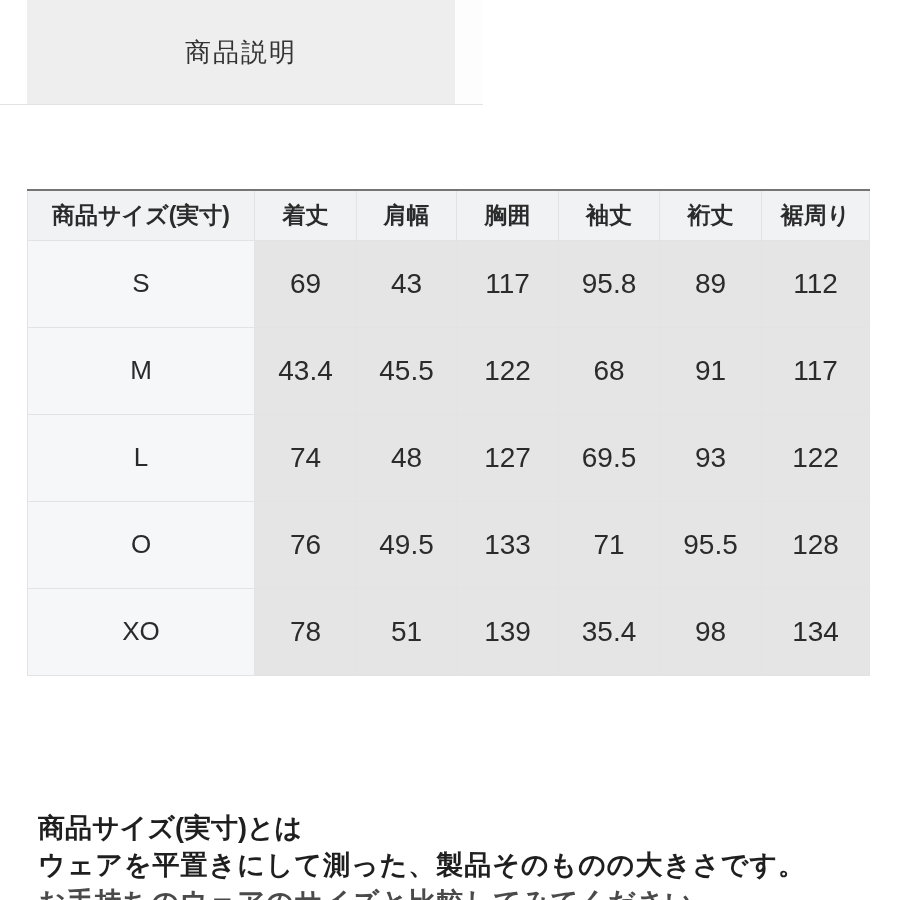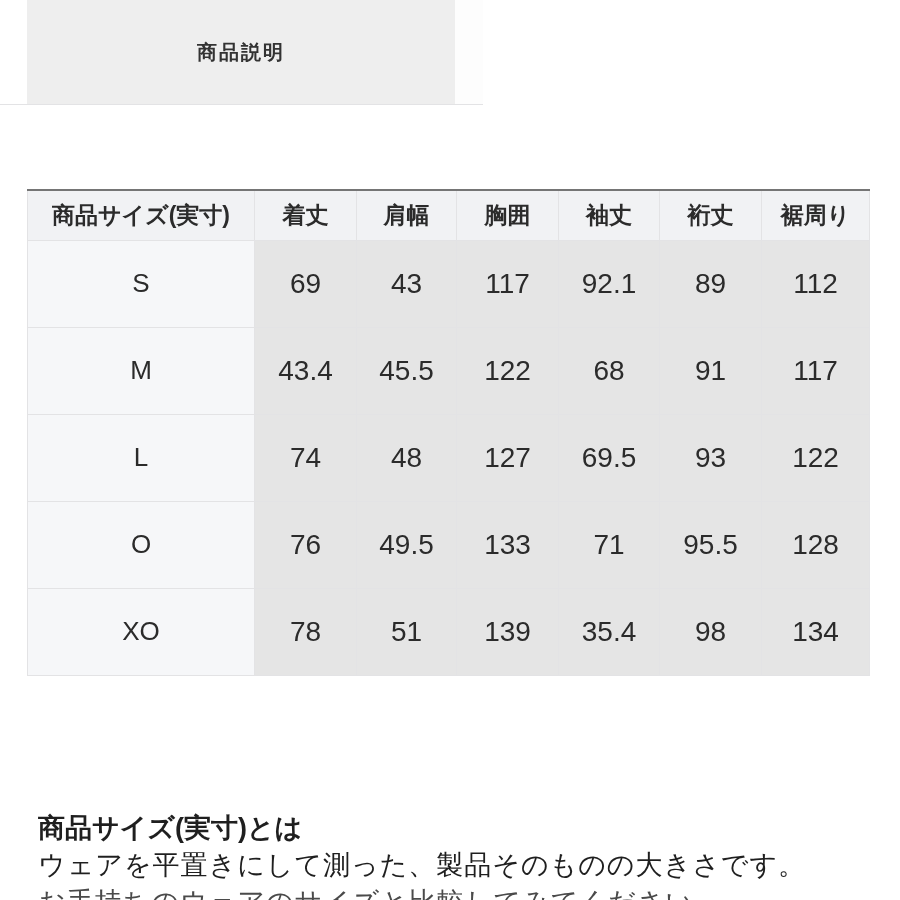--- a/index.html
+++ b/index.html
@@ -30,22 +30,22 @@
   }
   .tab-edge-right {
     width: 28px;
     border-bottom: 1px solid var(--border, #e3e3e5);
     background: #fdfdfd;
   }
   .tab {
     display: flex;
     align-items: center;
     justify-content: center;
-    font-size: 20px;
-    font-weight: 700;
+    font-size: 26px;
+    font-weight: 400;
     letter-spacing: 2px;
     color: #333333;
     cursor: pointer;
   }
   .tab.inactive {
     width: 428px;
     background: var(--tab-inactive-bg, #eeeeee);
     border-bottom: 1px solid var(--border, #e3e3e5);
   }
   .tab.active {
@@ -103,21 +103,21 @@
     top: 810px;
     width: 830px;
     line-height: 37px;
     font-size: 27px;
     color: #1f1f1f;
   }
   .note-heading {
     font-weight: 700;
   }
   .note-line {
-    font-weight: 400;
+    font-weight: 700;
     letter-spacing: 1px;
   }
   .note-line.cutoff {
     color: #4a4a4a;
   }
 </style>
 </head>
 <body style="--tab-inactive-bg: #eeeeee; --header-bg: #f1f2f4; --first-col-bg: #f6f7f9; --border: #e3e3e5; --table-top-border: #757575; --text: #222222;">
 
 <div class="tabbar">
@@ -147,21 +147,21 @@
           <th>裄丈</th>
           <th>裾周り</th>
         </tr>
     </thead>
     <tbody id="size-table-body">
         <tr>
           <td class="size-cell">S</td>
           <td>69</td>
           <td>43</td>
           <td>117</td>
-          <td>92.1</td>
+          <td>95.8</td>
           <td>89</td>
           <td>112</td>
         </tr>
         <tr>
           <td class="size-cell">M</td>
           <td>43.4</td>
           <td>45.5</td>
           <td>122</td>
           <td>68</td>
           <td>91</td>

